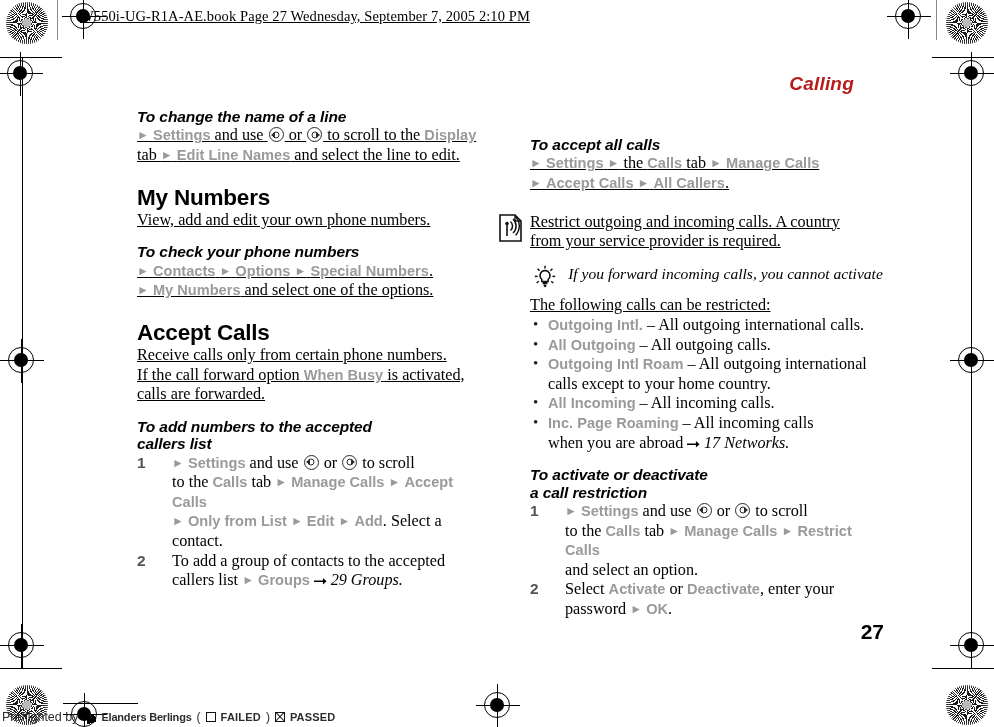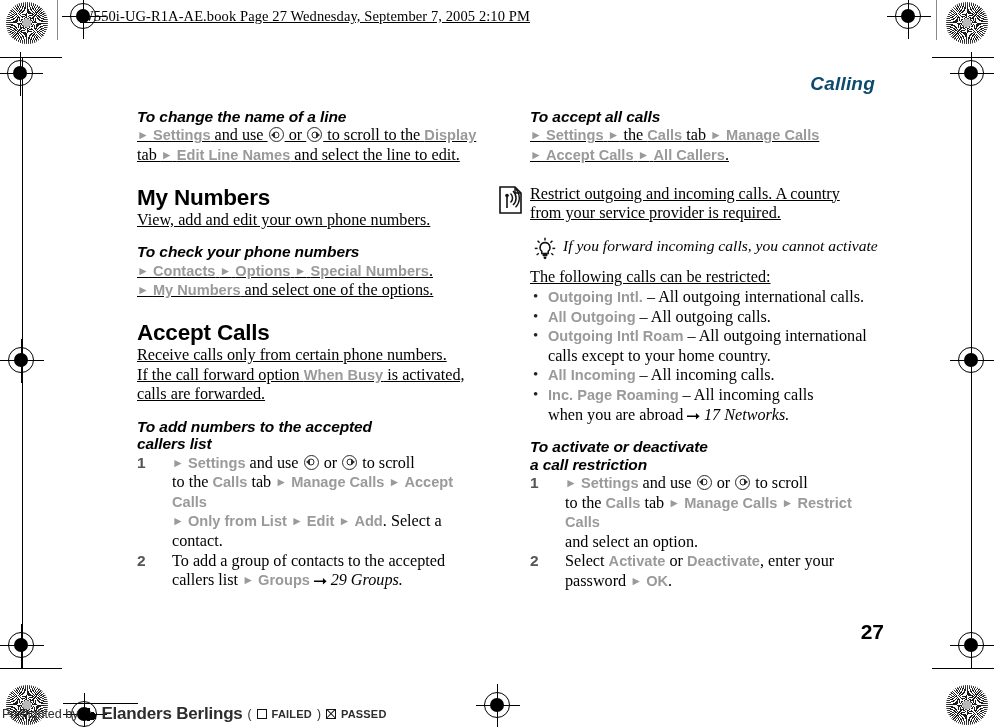--- a/index.html
+++ b/index.html
@@ -88,37 +88,37 @@
     font-family: "Liberation Serif", serif;
     font-size: 14.5px;
     letter-spacing: 0.1px;
     white-space: nowrap;
     text-decoration: underline;
   }
 
   
   .chapter-title {
     position: absolute;
-    right: 119px;
+    right: 140px;
     top: 73px;
     font-family: "Liberation Sans", sans-serif;
     font-weight: bold;
     font-style: italic;
     font-size: 19px;
-    color: #0c4a6e;
+    color: #b91c1c;
     letter-spacing: 0.2px;
   }
 
   .col {
     position: absolute;
     top: 108px;
     width: 352px;
   }
   .col-left  { left: 137px; }
-  .col-right { left: 530px; width: 358px; }
+  .col-right { left: 530px; width: 358px; margin-top: 28px; }
 
   h1.sec {
     font-family: "Liberation Sans", sans-serif;
     font-weight: bold;
     font-size: 22.5px;
     margin: 0 0 1px 0;
     letter-spacing: -0.2px;
     line-height: 1.12;
   }
   h2.task {
@@ -256,20 +256,21 @@
     width: 25px;
     height: 28px;
   }
   .sec-with-icon { position: relative; }
 
   
   .tip {
     position: relative;
     padding-left: 33px;
     margin: 0;
+    text-align: center;
   }
   .tip p {
     font-family: "Liberation Serif", serif;
     font-style: italic;
     font-size: 15.6px;
     line-height: 1.2;
     margin: 0;
   }
   .tip-icon {
     position: absolute;
@@ -298,21 +299,21 @@
     align-items: center;
     gap: 5px;
     font-family: "Liberation Sans", sans-serif;
     font-size: 12.5px;
     color: #2d2d2d;
     white-space: nowrap;
   }
   .preflight .pf-text { font-weight: normal; }
   .preflight .pf-brand {
     font-weight: bold;
-    font-size: 17px;
+    font-size: 11px;
     letter-spacing: -0.2px;
   }
   .preflight .pf-logo {
     display: inline-block;
     width: 13px; height: 13px;
     background:
       radial-gradient(circle at 30% 30%, #000 0 3px, transparent 3px),
       radial-gradient(circle at 72% 62%, #000 0 4px, transparent 4px),
       linear-gradient(#000,#000);
     background-size: 100% 100%, 100% 100%, 3px 13px;

